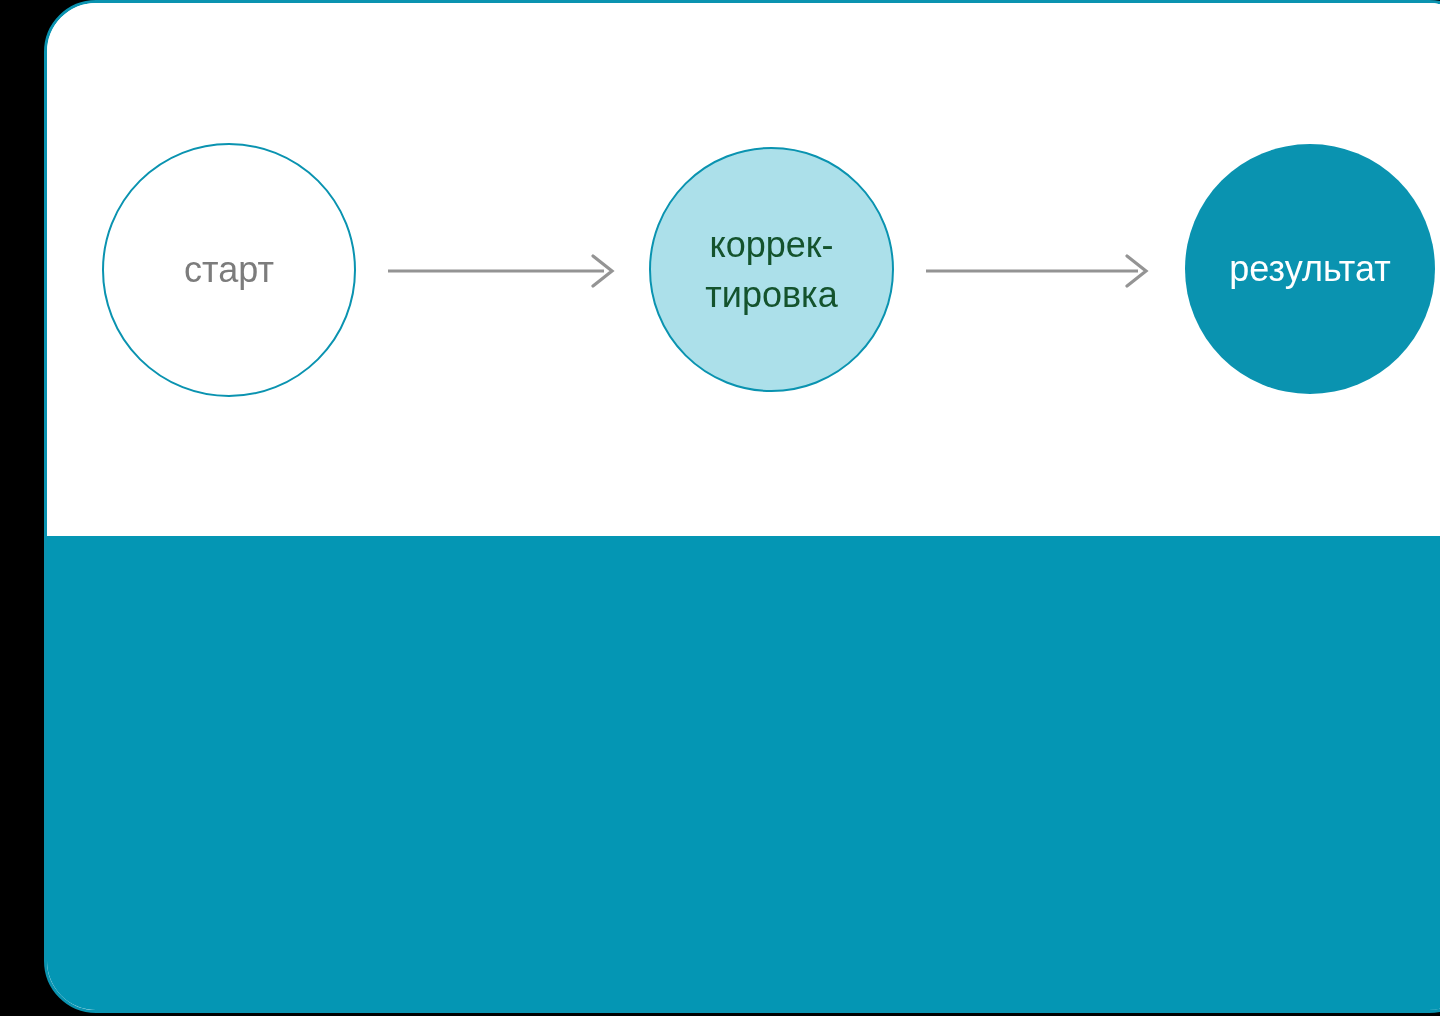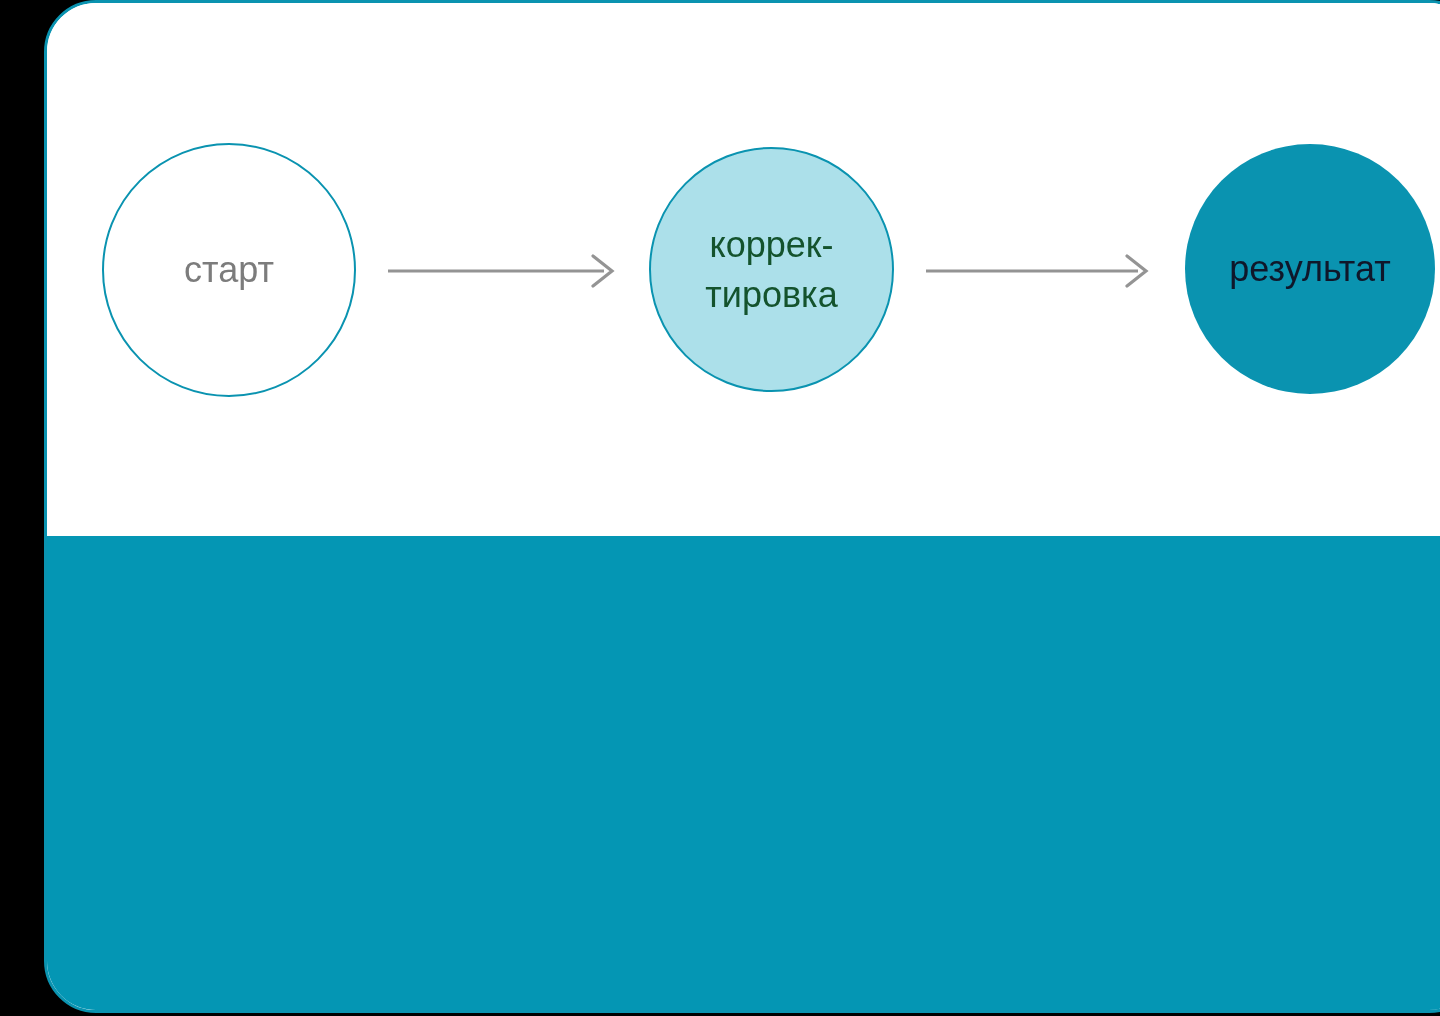--- a/index.html
+++ b/index.html
@@ -108,21 +108,21 @@
 
   
   #node-result {
     left: 1138px;
     top: 141px;
     width: 250px;
     height: 250px;
     background: #0a93b0;
     border: none;
   }
-  #node-result .node-label { color: #0f172a; }
+  #node-result .node-label { color: #ffffff; }
 
   
   .arrow {
     position: absolute;
     top: 243px;
     height: 50px;
     overflow: visible;
   }
   #arrow-1 { left: 341px; width: 228px; }
   #arrow-2 { left: 879px; width: 224px; }

